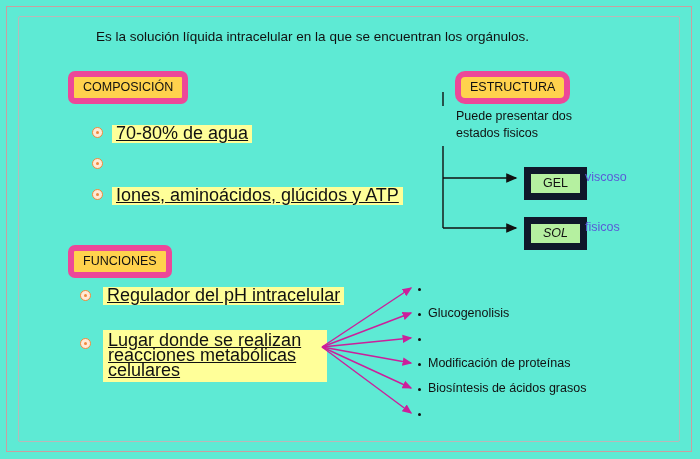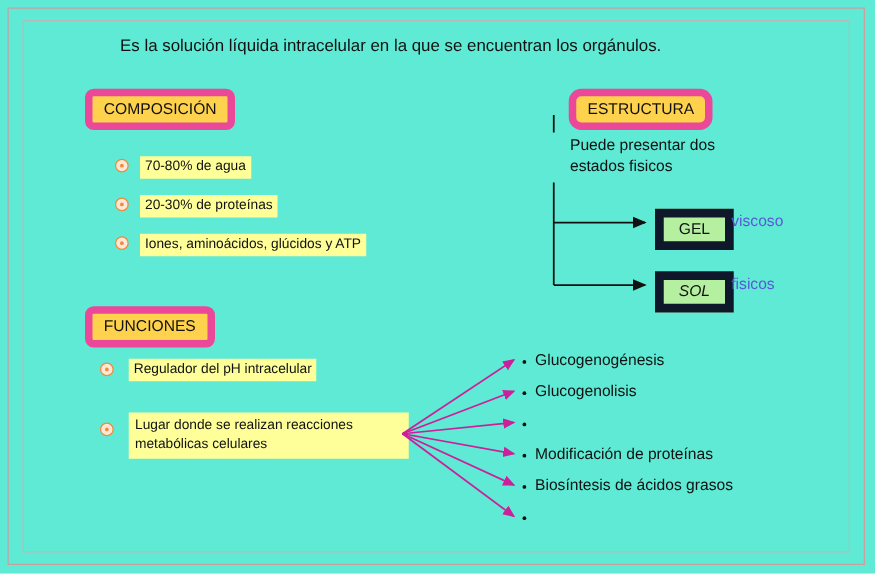--- a/index.html
+++ b/index.html
@@ -57,25 +57,26 @@
     box-sizing: border-box;
   }
   #box-composicion { left: 68px;  top: 71px; }
   #box-estructura  { left: 455px; top: 71px; border-radius: 10px; }
   #box-funciones   { left: 68px;  top: 245px; }
 
   
   .hl {
     position: absolute;
     background: #ffff99;
-    font-size: 11px;
+    font-size: 18px;
     color: #111111;
     padding: 1px 4px 2px 4px;
     white-space: nowrap;
     line-height: 15px;
+    text-decoration: underline;
   }
   #hl-agua      { left: 112px; top: 125px; }
   #hl-proteinas { left: 112px; top: 156px; }
   #hl-iones     { left: 112px; top: 187px; }
   #hl-ph        { left: 103px; top: 287px; }
   #hl-lugar {
     left: 103px;
     top: 330px;
     white-space: normal;
     width: 214px;
@@ -173,42 +174,40 @@
 
   <div class="outer-border"></div>
   <div class="inner-border"></div>
 
   <div class="intro">Es la solución líquida intracelular en la que se encuentran los orgánulos.</div>
 
   <div class="title-box" id="box-composicion">COMPOSICIÓN</div>
   <div class="bullet-ring" id="bul-1"></div>
   <div class="hl" id="hl-agua">70-80% de agua</div>
   <div class="bullet-ring" id="bul-2"></div>
-  <div class="hl" id="hl-proteinas">20-30% de proteínas</div>
   <div class="bullet-ring" id="bul-3"></div>
   <div class="hl" id="hl-iones">Iones, aminoácidos, glúcidos y ATP</div>
 
   <div class="title-box" id="box-estructura">ESTRUCTURA</div>
   <div class="struct-text">
     <div>Puede presentar dos</div>
     <div>estados fisicos</div>
   </div>
   <div class="green-box" id="green-gel">GEL</div>
   <div class="blue-label" id="blue-viscoso">viscoso</div>
   <div class="green-box" id="green-sol">SOL</div>
   <div class="blue-label" id="blue-fluido">fisicos</div>
 
   <div class="title-box" id="box-funciones">FUNCIONES</div>
   <div class="bullet-ring" id="bul-4"></div>
   <div class="hl" id="hl-ph">Regulador del pH intracelular</div>
   <div class="bullet-ring" id="bul-5"></div>
   <div class="hl" id="hl-lugar">Lugar donde se realizan reacciones metabólicas celulares</div>
 
   <div class="fn-dot" style="top: 288px;"></div>
-  <div class="fn-item" style="top: 281px;">Glucogenogénesis</div>
   <div class="fn-dot" style="top: 313px;"></div>
   <div class="fn-item" style="top: 306px;">Glucogenolisis</div>
   <div class="fn-dot" style="top: 338px;"></div>
   <div class="fn-dot" style="top: 363px;"></div>
   <div class="fn-item" style="top: 356px;">Modificación de proteínas</div>
   <div class="fn-dot" style="top: 388px;"></div>
   <div class="fn-item" style="top: 381px;">Biosíntesis de ácidos grasos</div>
   <div class="fn-dot" style="top: 413px;"></div>
 
   <svg class="overlay" viewBox="0 0 700 459">

